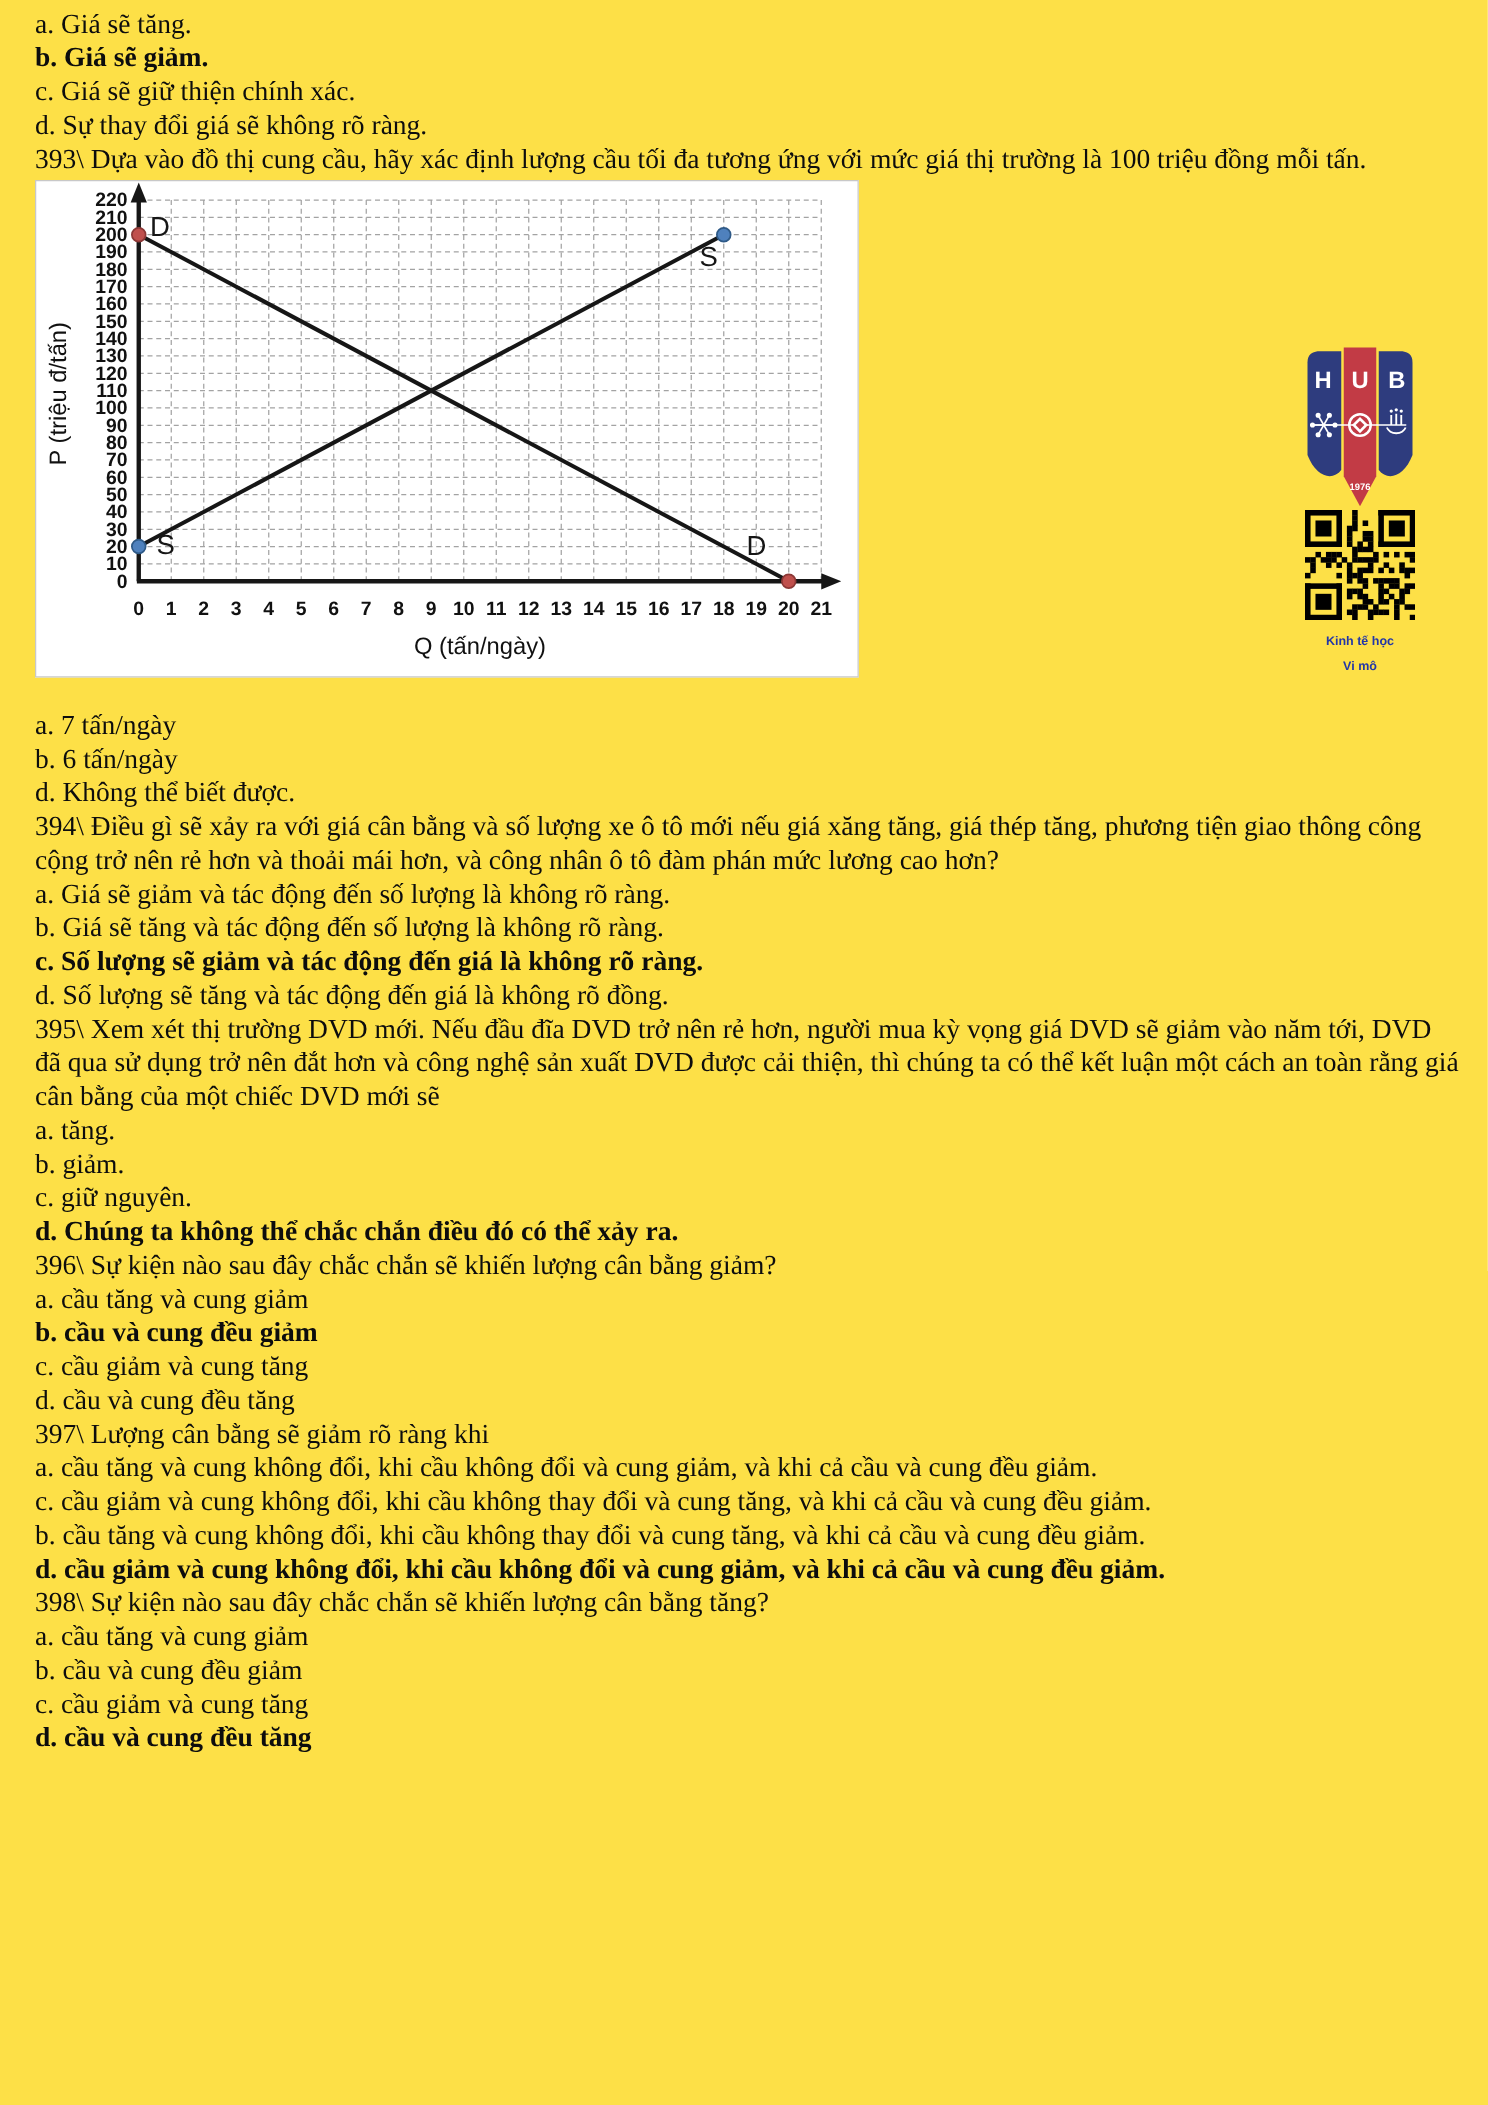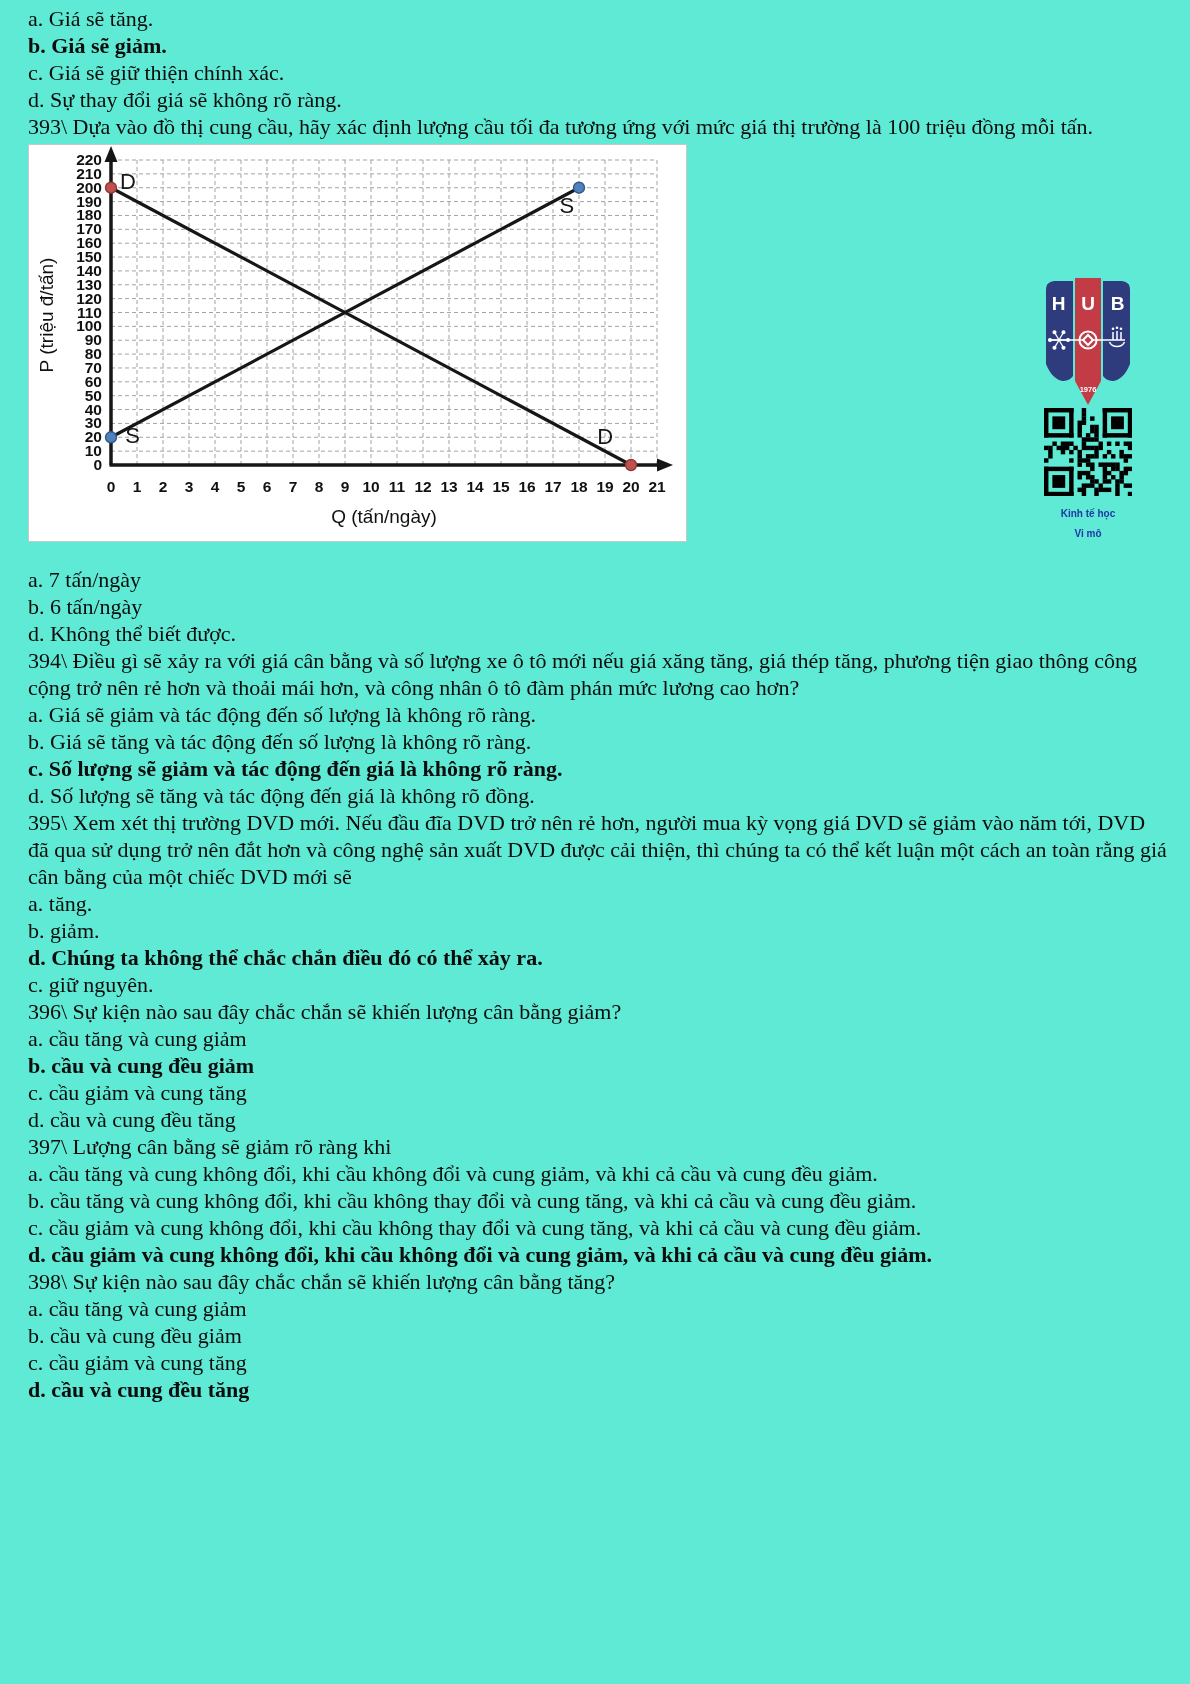--- a/index.html
+++ b/index.html
@@ -1,17 +1,17 @@
 <!DOCTYPE html>
 <html><head>
 <meta charset="utf-8">
 <style>
   html,body{margin:0;padding:0;}
   body{background:#ffffff;}
-  .page{position:relative;width:1190px;height:1684px;background:#5eead4;overflow:hidden;
+  .page{position:relative;width:1190px;height:1684px;background:#fde047;overflow:hidden;
         font-family:"Liberation Serif", serif;color:#0d0d0d;}
   .content{position:absolute;left:28px;top:5px;width:1140px;font-size:22px;line-height:27px;}
   .question{}
   .option{}
   .bold{font-weight:bold;}
   .chart-box{width:657px;border:1px solid #c8c8c8;background:#ffffff;margin:4px 0 24px 0;}
   .logo-col{position:absolute;left:1038px;top:276px;width:100px;text-align:center;}
   .logo-col svg{display:block;margin:0 auto;}
   .qr{margin-top:6px;}
   .caption{font-family:"Liberation Sans", sans-serif;font-weight:bold;color:#2236a8;
@@ -139,31 +139,31 @@
       <div class="option">b. 6 tấn/ngày</div>
       <div class="option">d. Không thể biết được.</div>
       <div class="question">394\ Điều gì sẽ xảy ra với giá cân bằng và số lượng xe ô tô mới nếu giá xăng tăng, giá thép tăng, phương tiện giao thông công cộng trở nên rẻ hơn và thoải mái hơn, và công nhân ô tô đàm phán mức lương cao hơn?</div>
       <div class="option">a. Giá sẽ giảm và tác động đến số lượng là không rõ ràng.</div>
       <div class="option">b. Giá sẽ tăng và tác động đến số lượng là không rõ ràng.</div>
       <div class="option bold">c. Số lượng sẽ giảm và tác động đến giá là không rõ ràng.</div>
       <div class="option">d. Số lượng sẽ tăng và tác động đến giá là không rõ đồng.</div>
       <div class="question">395\ Xem xét thị trường DVD mới. Nếu đầu đĩa DVD trở nên rẻ hơn, người mua kỳ vọng giá DVD sẽ giảm vào năm tới, DVD đã qua sử dụng trở nên đắt hơn và công nghệ sản xuất DVD được cải thiện, thì chúng ta có thể kết luận một cách an toàn rằng giá cân bằng của một chiếc DVD mới sẽ</div>
       <div class="option">a. tăng.</div>
       <div class="option">b. giảm.</div>
+      <div class="option">c. giữ nguyên.</div>
       <div class="option bold">d. Chúng ta không thể chắc chắn điều đó có thể xảy ra.</div>
-      <div class="option">c. giữ nguyên.</div>
       <div class="question">396\ Sự kiện nào sau đây chắc chắn sẽ khiến lượng cân bằng giảm?</div>
       <div class="option">a. cầu tăng và cung giảm</div>
       <div class="option bold">b. cầu và cung đều giảm</div>
       <div class="option">c. cầu giảm và cung tăng</div>
       <div class="option">d. cầu và cung đều tăng</div>
       <div class="question">397\ Lượng cân bằng sẽ giảm rõ ràng khi</div>
       <div class="option">a. cầu tăng và cung không đổi, khi cầu không đổi và cung giảm, và khi cả cầu và cung đều giảm.</div>
+      <div class="option">c. cầu giảm và cung không đổi, khi cầu không thay đổi và cung tăng, và khi cả cầu và cung đều giảm.</div>
       <div class="option">b. cầu tăng và cung không đổi, khi cầu không thay đổi và cung tăng, và khi cả cầu và cung đều giảm.</div>
-      <div class="option">c. cầu giảm và cung không đổi, khi cầu không thay đổi và cung tăng, và khi cả cầu và cung đều giảm.</div>
       <div class="option bold">d. cầu giảm và cung không đổi, khi cầu không đổi và cung giảm, và khi cả cầu và cung đều giảm.</div>
       <div class="question">398\ Sự kiện nào sau đây chắc chắn sẽ khiến lượng cân bằng tăng?</div>
       <div class="option">a. cầu tăng và cung giảm</div>
       <div class="option">b. cầu và cung đều giảm</div>
       <div class="option">c. cầu giảm và cung tăng</div>
       <div class="option bold">d. cầu và cung đều tăng</div>
     </div>
 
   <div class="logo-col">
     <svg width="92" height="132" viewBox="0 0 92 132">

